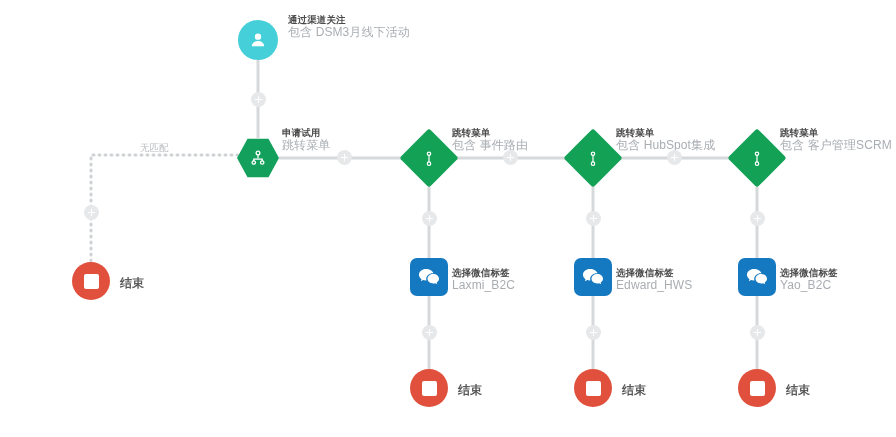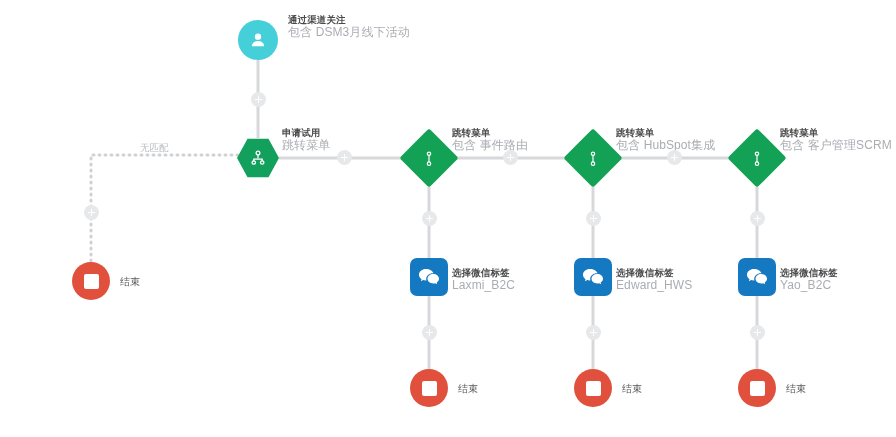--- a/index.html
+++ b/index.html
@@ -111,23 +111,24 @@
     letter-spacing: .1px;
   }
   .label-sub {
     font-size: 12px;
     color: #a9adb2;
     line-height: 13px;
     letter-spacing: .1px;
   }
   .label-plain {
     position: absolute;
-    font-size: 10px;
+    font-size: 12px;
     color: #5a5a5a;
     white-space: nowrap;
+    font-weight: bold;
   }
   .label-nomatch {
     position: absolute;
     font-size: 9.5px;
     color: #b6babe;
     white-space: nowrap;
   }
 
   
   .plus-btn {

